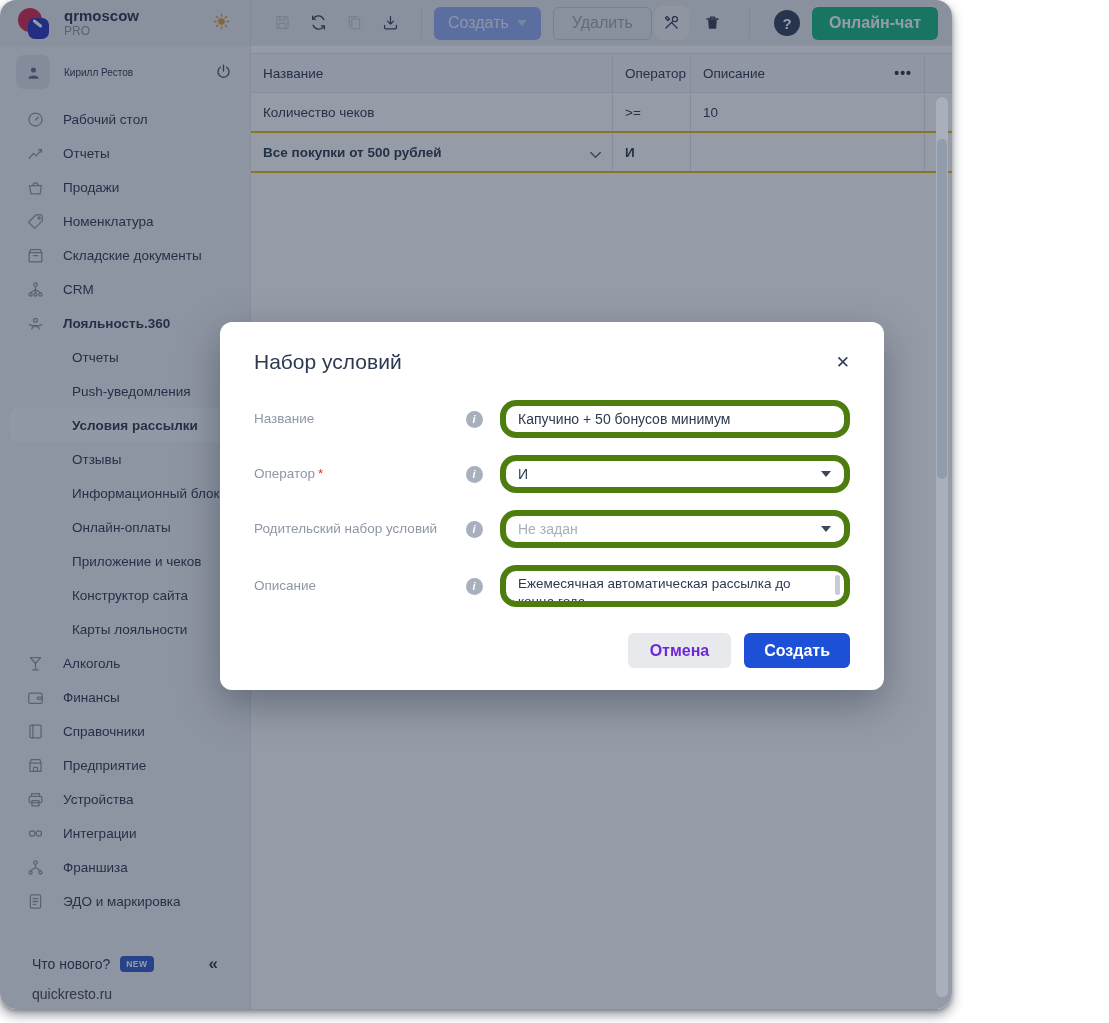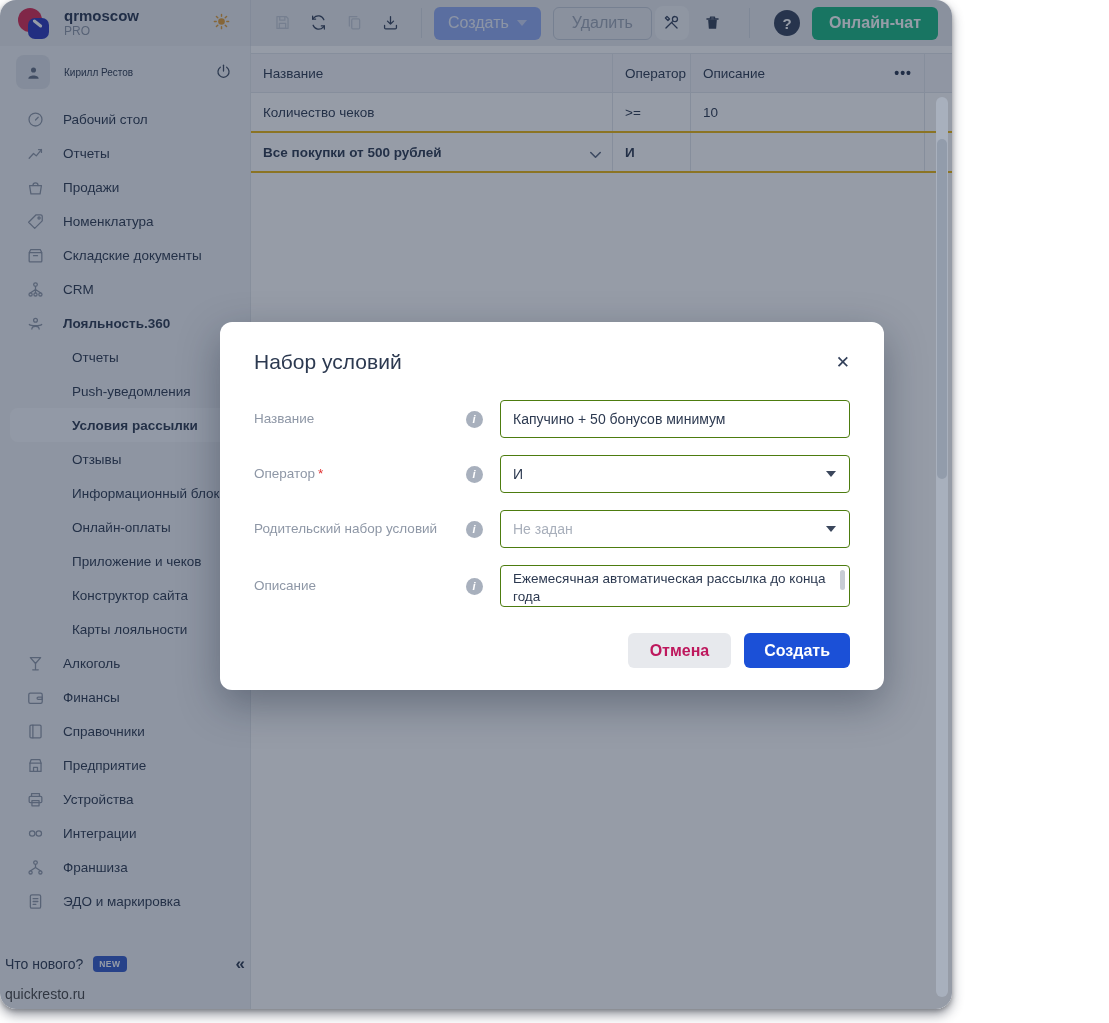--- a/index.html
+++ b/index.html
@@ -25,21 +25,21 @@
   .user-name { margin-left:14px; font-size:10px; font-weight:500; color:#27344B; }
   .power-btn { margin-left:auto; color:#3A475C; width:20px; height:20px; }
   .nav { position:absolute; left:0; right:0; top:102px; }
   .nav-item { height:34px; display:flex; align-items:center; padding:0 16px 0 26px; color:#27344B;
               font-size:13.5px; cursor:pointer; }
   .nav-item .ic { color:#8A93A3; margin-right:18px; flex:0 0 19px; }
   .nav-item.sub { padding-left:72px; }
   .nav-item.bold { font-weight:700; }
   .nav-item.active { background:#F8FAFD; border-radius:8px; margin:0 10px; padding-left:62px; font-weight:700; }
   .side-footer { position:absolute; left:0; right:0; bottom:0; }
-  .foot-row { height:30px; display:flex; align-items:center; padding:0 5px; font-size:14px; color:#27344B; }
+  .foot-row { height:30px; display:flex; align-items:center; padding:0 32px; font-size:14px; color:#27344B; }
   .badge-new { margin-left:10px; background:#2E56C6; color:#fff; font-size:8.5px; font-weight:700;
                letter-spacing:.5px; padding:3px 6px; border-radius:4px; }
   .collapse { margin-left:auto; font-size:17px; font-weight:700; color:#27344B; cursor:pointer; }
   .site-link { color:#404040; cursor:pointer; }
 
   
   .topbar { position:absolute; left:250px; right:0; top:0; height:46px; background:#E8EAEE;
             border-left:1px solid #D9DEE4; display:flex; align-items:center; padding:0 14px; }
   .tb-icon { width:20px; height:20px; margin:0 8px; color:#2F3C55; cursor:pointer; }
   .tb-icon.disabled { color:#C2C9D3; cursor:default; }
@@ -84,30 +84,30 @@
            border-radius:12px; z-index:50; padding:28px 34px; box-shadow:0 14px 40px rgba(15,25,45,.35); }
   .modal-head { display:flex; align-items:flex-start;gap:12px; }
   .modal-title { font-size:21px; font-weight:500; color:#2C3950; }
   .modal-close { margin-left:auto; font-size:17px; color:#33405A; cursor:pointer; line-height:1; padding-top:4px; }
   .fields { margin-top:26px; }
   .f-row { display:grid; grid-template-columns:194px 52px 350px; margin-bottom:17px; align-items:center; }
   .f-label { font-size:13.5px; color:#8E97A6; line-height:1.3; }
   .req { color:#E03131; margin-left:3px; }
   .info-i { width:17px; height:17px; border-radius:50%; background:#A8B0BD; color:#fff; font-size:11px;
             font-weight:700; display:flex; align-items:center; justify-content:center; justify-self:center; font-style:italic; }
-  .ctrl { position:relative; height:38px; border:1px solid #4d7c0f; border-radius:4px; background:#fff;
+  .ctrl { position:relative; height:38px; border:6px solid #4d7c0f; border-radius:16px; background:#fff;
           display:flex; align-items:center; padding:0 12px; font-size:14px; color:#2C3950; }
   .ctrl input { border:none; outline:none; width:100%; font-size:14px; color:#2C3950; font-family:inherit; background:transparent; }
   .sel-caret { position:absolute; right:13px; width:0; height:0; border-left:5px solid transparent;
                border-right:5px solid transparent; border-top:6px solid #3B475C; }
   .placeholder { color:#A8AFBB; }
   .ctrl.ta { height:42px; align-items:flex-start; padding:4px 18px 4px 12px; font-size:13.5px; line-height:1.35; overflow:hidden; }
   .ta-thumb { position:absolute; right:4px; top:4px; width:5px; height:20px; background:#C7CCD5; border-radius:3px; }
   .modal-actions { display:flex; justify-content:flex-end; gap:13px; margin-top:26px; }
-  .btn-cancel { background:#E7E9ED; color:#be185d; font-weight:600; height:35px; padding:0 22px; }
+  .btn-cancel { background:#E7E9ED; color:#6d28d9; font-weight:600; height:35px; padding:0 22px; }
   .btn-submit { background:#1B50D7; color:#fff; font-weight:600; height:35px; padding:0 20px; }
 
   .ic { width:19px; height:19px; display:block; }
 </style>
 </head>
 <body>
 
 <div class="app">
 
   <div class="sidebar">

